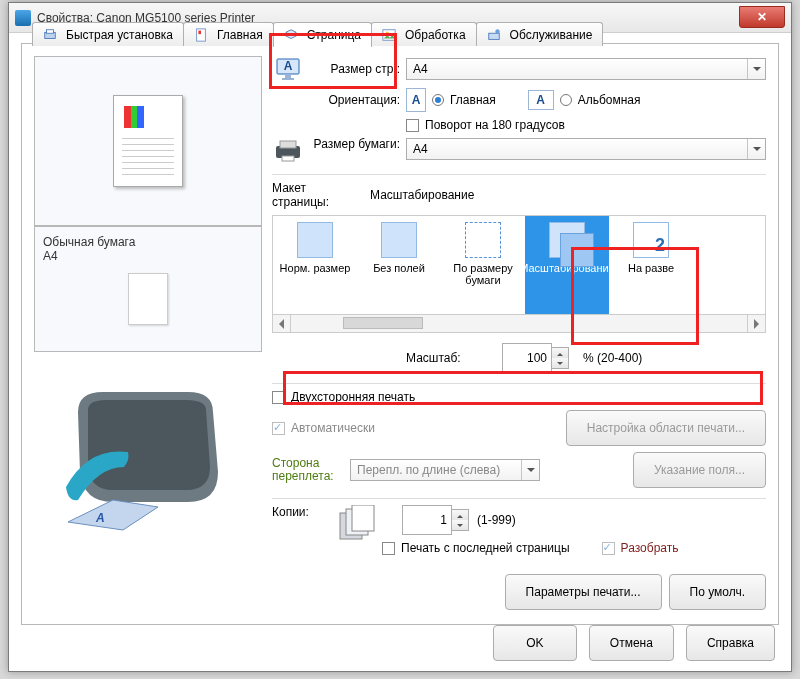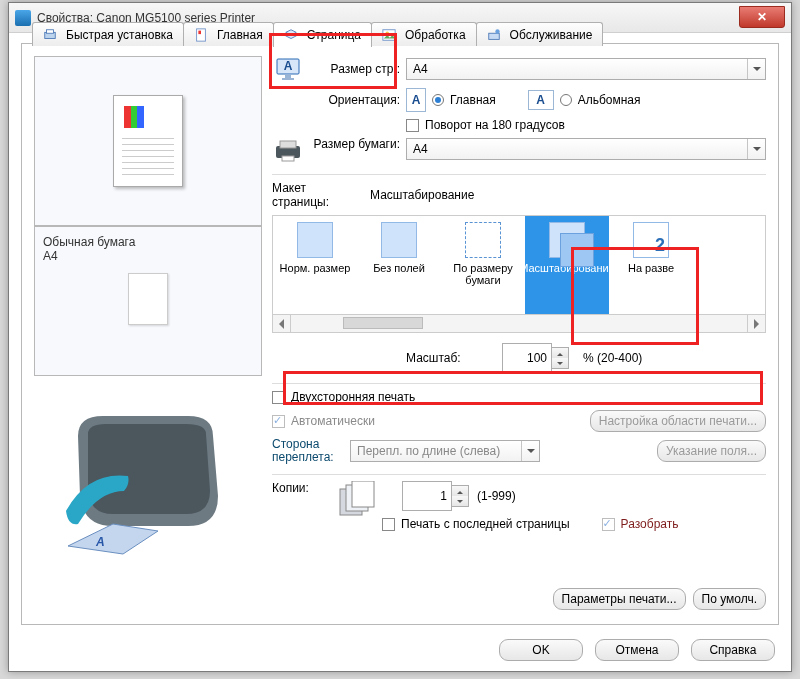--- a/index.html
+++ b/index.html
@@ -15,21 +15,21 @@
 .tab.active { background: #fff; height: 25px; position: relative; z-index: 2; }
 .tab-icon { width: 14px; height: 14px; }
 .tab-icon svg { width: 14px; height: 14px; }
 .main-area { padding: 12px 12px 8px 12px; display: flex; gap: 10px; height: 100%; }
 .left-col { width: 228px; display: flex; flex-direction: column; }
 .right-col { flex: 1; display: flex; flex-direction: column; }
 .preview-box { border: 1px solid #b8b8b8; background: #f7f9fc; height: 170px; display: flex; align-items: center; justify-content: center; position: relative; }
 .page-thumb { width: 70px; height: 92px; background: #fff; border: 1px solid #aaa; box-shadow: 2px 2px 3px rgba(0,0,0,0.25); position: relative; }
 .page-thumb::before { content:""; position:absolute; left:10px; top:10px; width:20px; height:22px; background: linear-gradient(90deg,#e33 0%,#e33 33%,#3c3 33%,#3c3 66%,#36f 66%,#36f 100%); }
 .page-thumb::after { content:""; position:absolute; left:8px; top:42px; right:8px; height:40px; background: repeating-linear-gradient(#ccc 0, #ccc 1px, transparent 1px, transparent 6px); }
-.media-box { border: 1px solid #b8b8b8; background: #f7f9fc; padding: 8px 8px 4px 8px; height: 150px; }
+.media-box { border: 1px solid #b8b8b8; background: #f7f9fc; padding: 8px 8px 4px 8px; height: 126px; }
 .media-paper { color: #333; }
 .media-paper span { display:block; }
 .thumb-small { border:1px solid #ccc; background:#fff; width:40px; height:52px; margin-top:10px; margin-left:auto; margin-right:auto; box-shadow: 1px 1px 2px rgba(0,0,0,0.15); }
 .printer-img { margin-top: 10px; height: 180px; display:flex; align-items:center; justify-content:center; }
 .printer-img svg { width: 180px; height: 160px; }
 .row { display: flex; align-items: center; margin-bottom: 6px; gap: 6px; }
 .row.tall { align-items: flex-start; }
 .lbl-icon { width: 32px; display:flex; justify-content:center; }
 .lbl-icon svg { width: 26px; height: 26px; }
 .lbl-text { width: 90px; text-align: right; }
@@ -61,21 +61,21 @@
 .scrollbar .nub.right::after{border-left-color:#777; margin-right:-5px;}
 .scrollbar .track{position:absolute; left:70px; top:2px; width:80px; height:12px; background:#d8d8d8; border:1px solid #bbb;}
 select, input[type=text]{ font: inherit; }
 .spin { display:inline-flex; align-items:center; }
 .spin input{ width:50px; height:30px; border:1px solid #adadad; padding:0 4px; text-align:right;margin-left:20px; }
 .spin .btns{ display:flex; flex-direction:column; border:1px solid #adadad; border-left:none; }
 .spin .btns div{ width:16px; height:10px; background:linear-gradient(#f8f8f8,#e6e6e6); display:flex; align-items:center; justify-content:center; }
 .spin .btns div::after{content:""; border:3px solid transparent;}
 .spin .btns .up::after{border-bottom-color:#555;}
 .spin .btns .dn::after{border-top-color:#555; margin-top:3px;}
-.btn { height:22px; padding:0 8px; background:linear-gradient(#fafafa,#e7e7e7); border:1px solid #acacac; border-radius:9px; cursor:pointer; display:inline-flex; align-items:center; }
+.btn { height:36px; padding:0 20px; background:linear-gradient(#fafafa,#e7e7e7); border:1px solid #acacac; border-radius:4px; cursor:pointer; display:inline-flex; align-items:center; }
 .btn.disabled { color:#9a9a9a; }
 .footer { position:absolute; right:16px; bottom:10px; display:flex; gap:12px; }
 .footer .btn{ min-width:84px; justify-content:center; }
 .copies-ic svg { width:40px; height:38px; }
 .red-box { position:absolute; border:3px solid #e22; pointer-events:none; z-index:10; }
 </style>
 </head>
 <body>
 
 <div class="window">
@@ -252,21 +252,21 @@
           <span class="checkbox"></span>
           <span>Двухсторонняя печать</span>
         </div>
         <div class="row">
           <span class="checkbox checked disabled"></span>
           <span style="color:#8a8a8a">Автоматически</span>
           <span style="flex:1"></span>
           <div class="btn disabled">Настройка области печати...</div>
         </div>
         <div class="row">
-          <span style="width:72px;color:#0c4a6e;line-height:1.1">Сторона переплета:</span>
+          <span style="width:72px;color:#4d7c0f;line-height:1.1">Сторона переплета:</span>
           <div class="combo" style="flex:0 0 190px;color:#888">
               <span>Перепл. по длине (слева)</span>
               <div class="arrow"></div>
             </div>
           <span style="flex:1"></span>
           <div class="btn disabled">Указание поля...</div>
         </div>
         <hr class="sep">
         <div class="row tall" style="align-items:flex-start">
           <span style="width:58px">Копии:</span>

